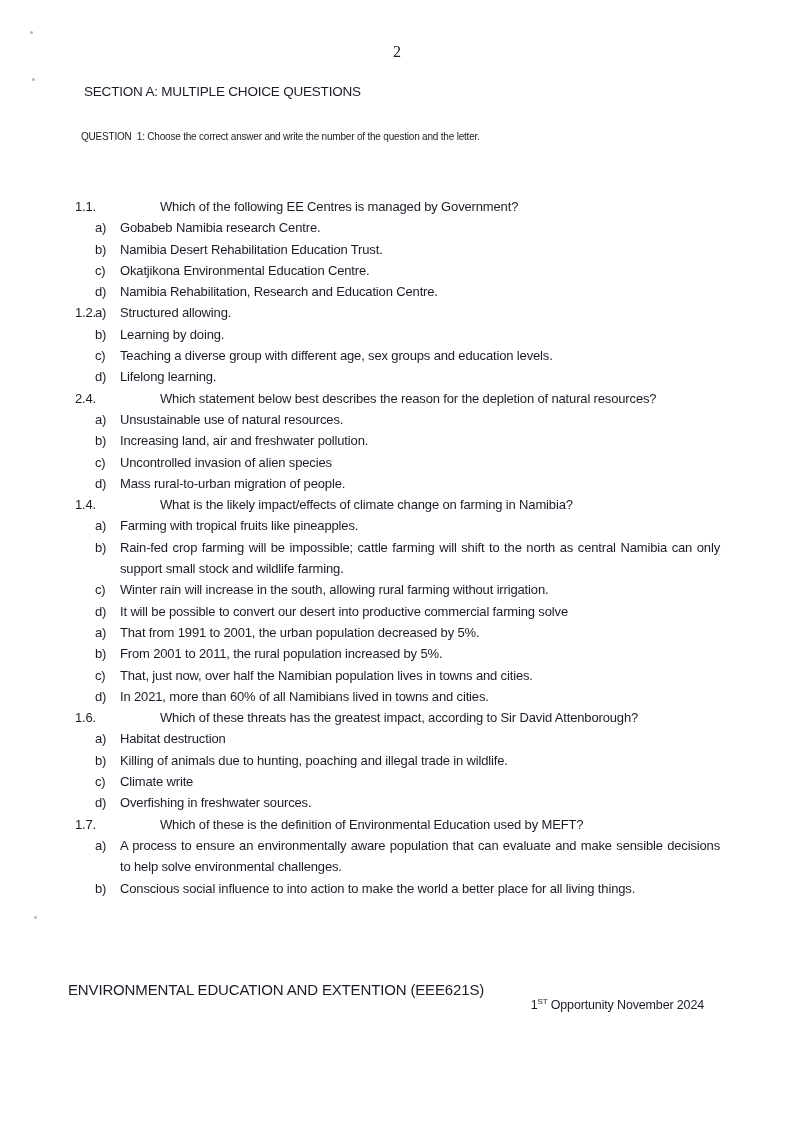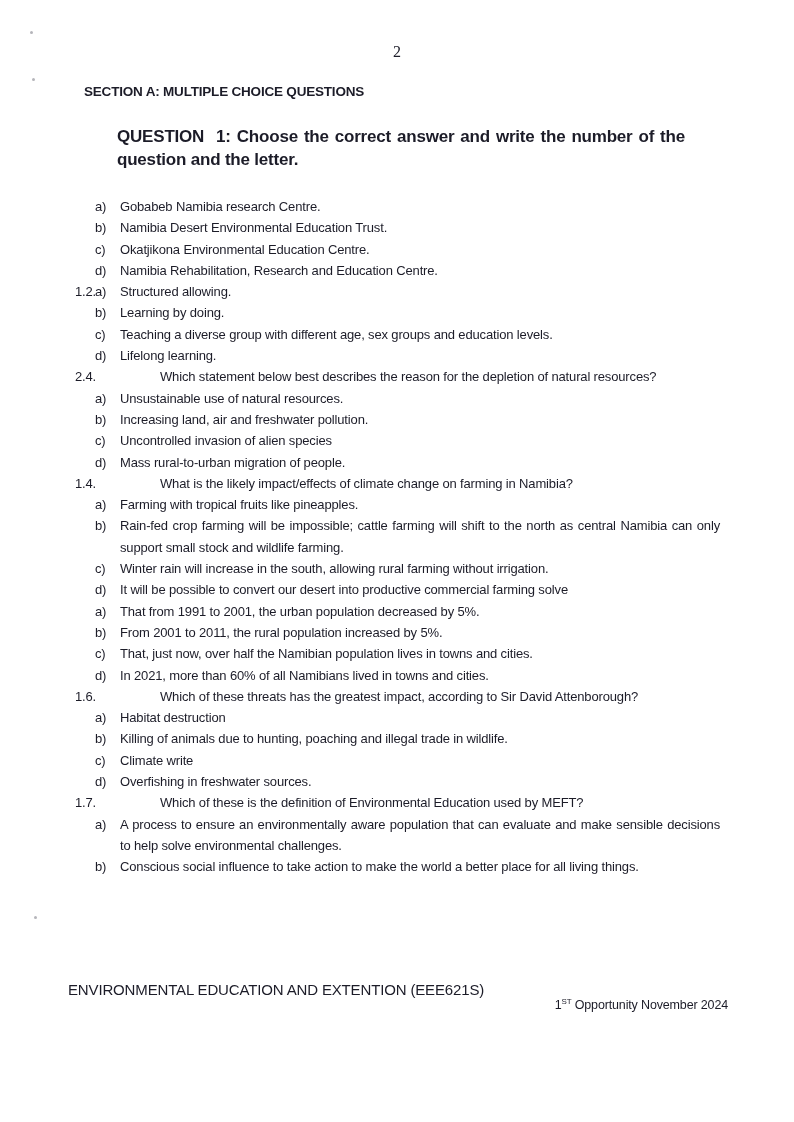--- a/index.html
+++ b/index.html
@@ -23,36 +23,35 @@
     width: 794px;
     text-align: center;
     font-family: "Liberation Serif", serif;
     font-size: 16px;
   }
   .section-heading {
     position: absolute;
     top: 84px;
     left: 84px;
     font-size: 13.5px;
-    font-weight: bold;
+    font-weight: normal;
     letter-spacing: -0.2px;
     white-space: pre-wrap;
   }
   .question-heading {
     position: absolute;
     top: 126px;
     left: 81px;
     width: 568px;
-    font-size: 17px;
-    font-weight: bold;
+    font-size: 10px;
+    font-weight: normal;
     letter-spacing: -0.2px;
     line-height: 22.5px;
     white-space: pre-wrap;
     text-align: justify;
-    margin-left: 36px;
   }
   .questions {
     position: absolute;
     top: 196px;
     left: 68px;
     width: 652px;
     font-size: 13px;
     line-height: 21.3px;
     letter-spacing: -0.15px;
   }
@@ -83,21 +82,21 @@
   .footer-course {
     position: absolute;
     top: 981px;
     left: 68px;
     font-size: 15px;
     letter-spacing: -0.15px;
   }
   .footer-opportunity {
     position: absolute;
     top: 998px;
-    right: 66px;
+    right: 90px;
     font-size: 12.5px;
     letter-spacing: -0.15px;
   }
   .footer-opportunity .sup {
     font-size: 8px;
     vertical-align: super;
     line-height: 0;
   }
   .dot {
     position: absolute;
@@ -121,29 +120,33 @@
   <span class="dot dot-3"></span>
 
   <div class="page-number">2</div>
 
   <div class="section-heading">SECTION A: MULTIPLE CHOICE QUESTIONS</div>
 
   <div class="question-heading">QUESTION  1: Choose the correct answer and write the number of the question and the letter.</div>
 
   <div class="questions">
   <div class="q">
+    <div class="q-head">
+      <span class="q-num">1.1.</span>
+      <span class="q-text">Which of the following EE Centres is managed by Government?</span>
+    </div>
     <div class="q-opts">
   <div class="opt">
     <span class="opt-letter">a)</span>
     <span class="opt-text">Gobabeb Namibia research Centre.</span>
   </div>
 
   <div class="opt">
     <span class="opt-letter">b)</span>
-    <span class="opt-text">Namibia Desert Environmental Education Trust.</span>
+    <span class="opt-text">Namibia Desert Rehabilitation Education Trust.</span>
   </div>
 
   <div class="opt">
     <span class="opt-letter">c)</span>
     <span class="opt-text">Okatjikona Environmental Education Centre.</span>
   </div>
 
   <div class="opt">
     <span class="opt-letter">d)</span>
     <span class="opt-text">Namibia Rehabilitation, Research and Education Centre.</span>
@@ -292,21 +295,21 @@
       <span class="q-text">Which of these is the definition of Environmental Education used by MEFT?</span>
     </div>
     <div class="q-opts">
   <div class="opt">
     <span class="opt-letter">a)</span>
     <span class="opt-text">A process to ensure an environmentally aware population that can evaluate and make sensible decisions to help solve environmental challenges.</span>
   </div>
 
   <div class="opt">
     <span class="opt-letter">b)</span>
-    <span class="opt-text">Conscious social influence to take action to make the world a better place for all living things.</span>
+    <span class="opt-text">Conscious social influence to into action to make the world a better place for all living things.</span>
   </div>
 </div>
   </div>
 </div>
 
   <div class="footer-course">ENVIRONMENTAL EDUCATION AND EXTENTION (EEE621S)</div>
 
   <div class="footer-opportunity"><span>1</span><span class="sup">ST</span><span> Opportunity November 2024</span></div>
 
 </div>

